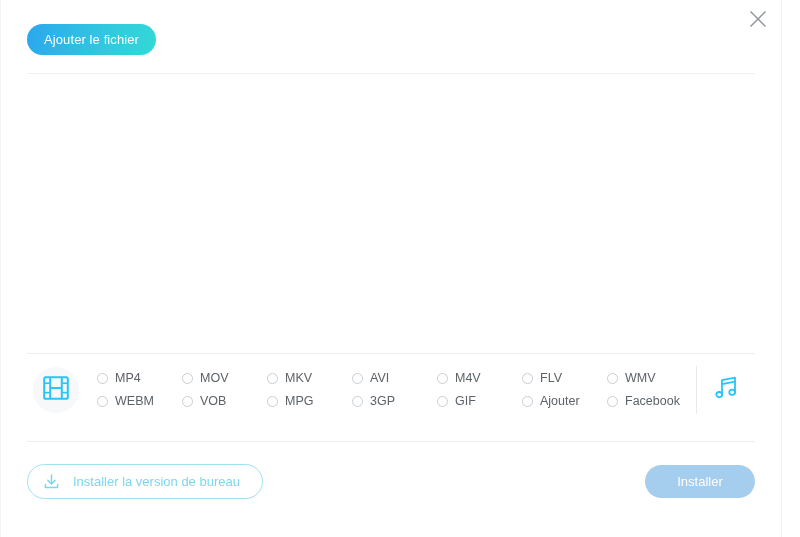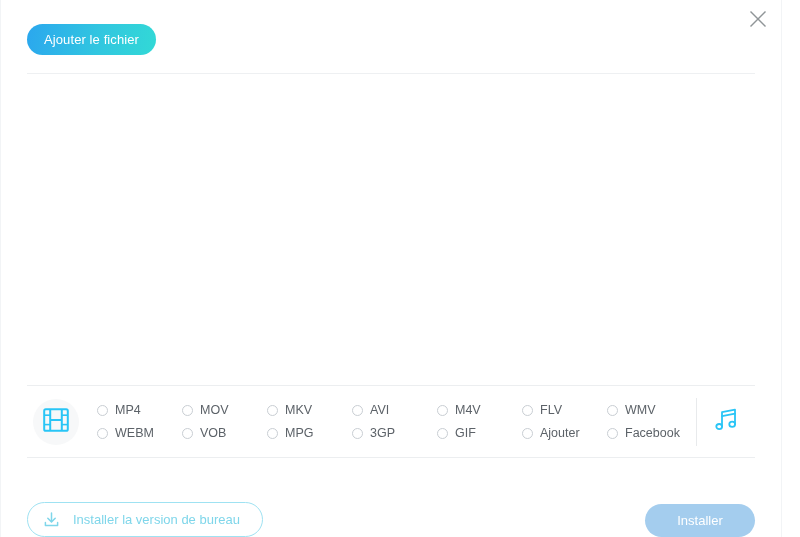--- a/index.html
+++ b/index.html
@@ -147,25 +147,25 @@
     flex: 0 0 58px;
     display: flex;
     align-items: center;
     justify-content: center;
   }
 
   
   .footer {
     flex: 0 0 80px;
     height: 80px;
-    margin: 0 26px;
+    margin: 16px 26px;
     box-sizing: border-box;
     border-top: 1px solid #eceef0;
     display: flex;
-    align-items: flex-end;
+    align-items: center;
     justify-content: space-between;
   }
   .desktop-btn {
     display: inline-flex;
     align-items: center;
     height: 35px;
     padding: 0 22px 0 14px;
     border: 1px solid #9fe2f2;
     border-radius: 18px;
     background: #ffffff;

